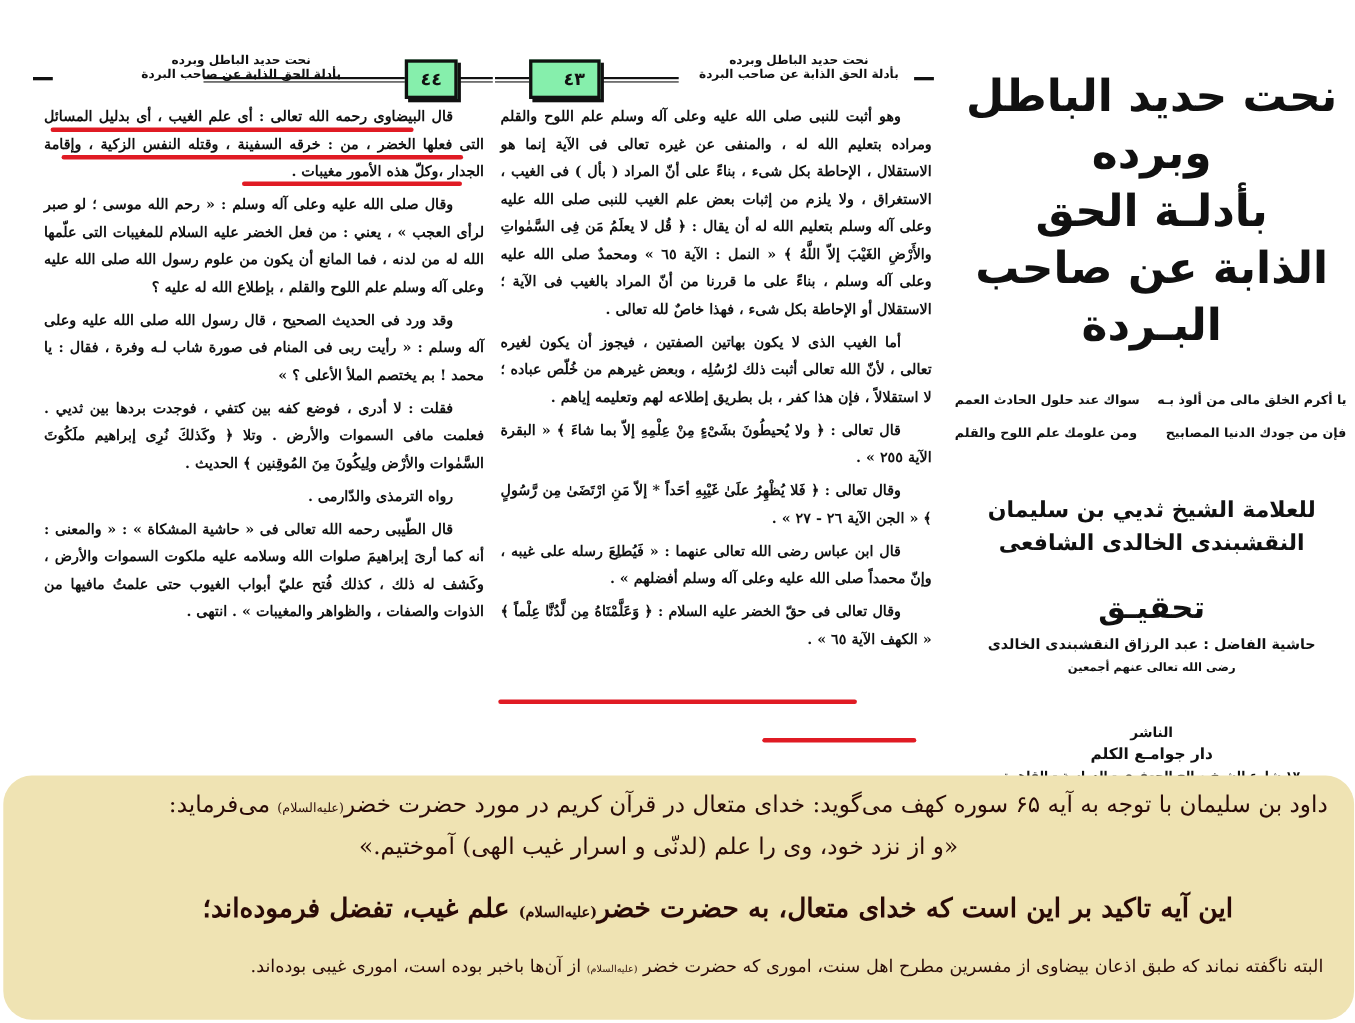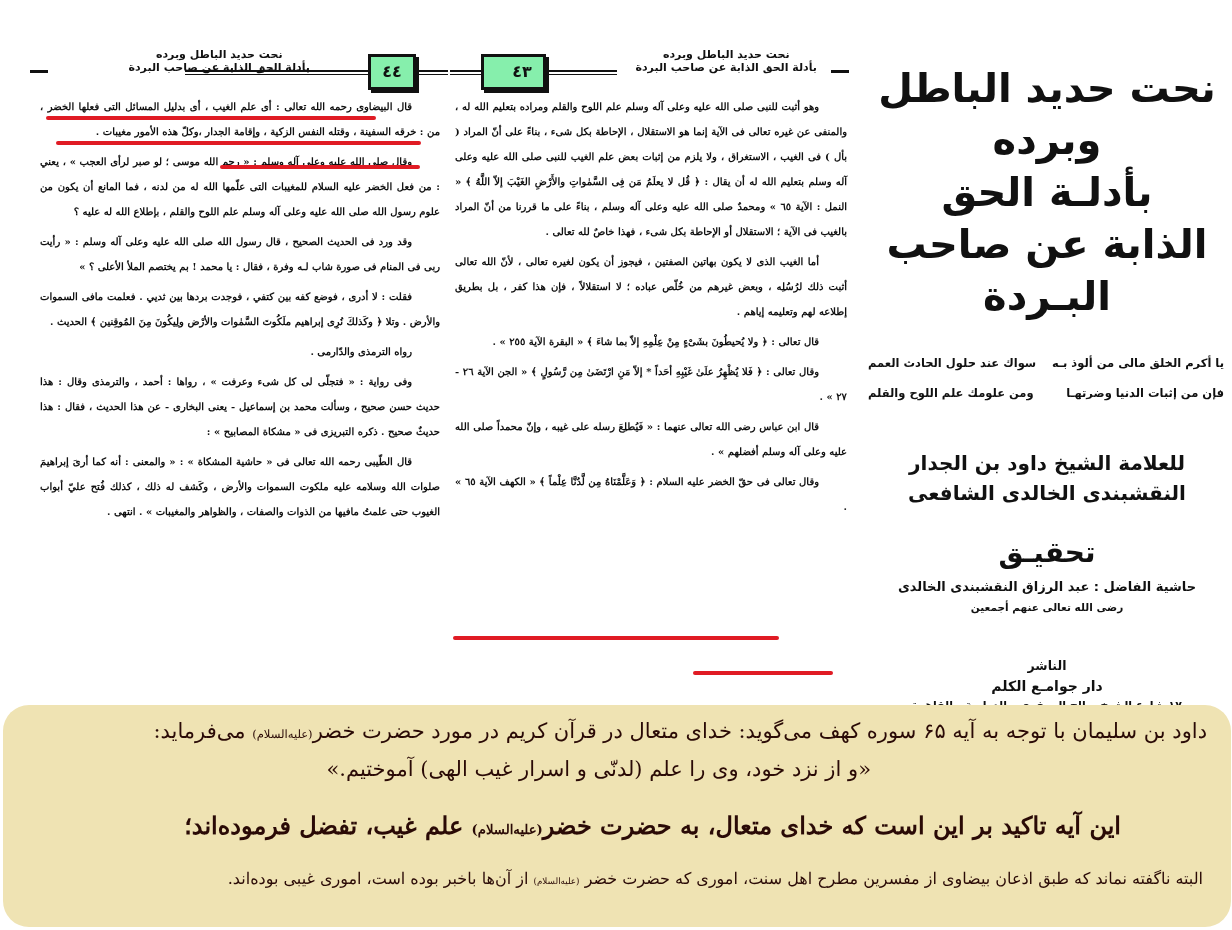--- a/index.html
+++ b/index.html
@@ -22,21 +22,21 @@
   #page44 .run-rule.a { left: 155px; right: 2px; }
   #page44 .pg-box { left: 338px; }
   #page44 .short-rule { left: 0; }
 
   
   #page43 .run-title { right: 40px; }
   #page43 .run-rule.a { left: 5px; right: 240px; }
   #page43 .pg-box { left: 36px; padding-left: 17px; }
   #page43 .short-rule { right: 8px; }
 
-  .body-text { position: absolute; top: 94px; left: 10px; right: 10px; font-family: "DejaVu Serif", serif; font-weight: bold; font-size: 10px; line-height: 25px; text-align: justify; }
+  .body-text { position: absolute; top: 94px; left: 10px; right: 10px; font-family: "DejaVu Serif", serif; font-weight: bold; font-size: 13px; line-height: 25px; text-align: justify; }
   .body-text p { margin: 0 0 5px 0; }
   .body-text p.ind { text-indent: 28px; }
   .red-line { position: absolute; height: 4px; background: #e01b24; border-radius: 2px; }
 
   
   .cover-title { font-family: "DejaVu Sans", sans-serif; font-weight: bold; font-size: 40px; line-height: 52px; margin-top: 62px; letter-spacing: -1px; }
   .verse { margin-top: 26px; font-weight: bold; font-size: 11.5px; line-height: 30px; }
   .verse-row { display: flex; justify-content: space-between; padding: 0 8px 0 6px; }
   .author { margin-top: 40px; font-weight: bold; font-size: 20px; line-height: 30px; }
   .tahqiq { margin-top: 28px; font-weight: bold; font-size: 28px; line-height: 34px; }
@@ -69,21 +69,20 @@
     <div class="run-rule a"></div>
     <div class="pg-box">٤٤</div>
     <div class="short-rule"></div>
   </div>
   <div class="body-text">
     <p class="ind">قال البيضاوى رحمه الله تعالى : أى علم الغيب ، أى بدليل المسائل التى فعلها الخضر ، من : خرقه السفينة ، وقتله النفس الزكية ، وإقامة الجدار ،وكلّ هذه الأمور مغيبات .</p>
     <p class="ind">وقال صلى الله عليه وعلى آله وسلم : « رحم الله موسى ؛ لو صبر لرأى العجب » ، يعني : من فعل الخضر عليه السلام للمغيبات التى علّمها الله له من لدنه ، فما المانع أن يكون من علوم رسول الله صلى الله عليه وعلى آله وسلم علم اللوح والقلم ، بإطلاع الله له عليه ؟</p>
     <p class="ind">وقد ورد فى الحديث الصحيح ، قال رسول الله صلى الله عليه وعلى آله وسلم : « رأيت ربى فى المنام فى صورة شاب لـه وفرة ، فقال : يا محمد ! بم يختصم الملأ الأعلى ؟ »</p>
     <p class="ind">فقلت : لا أدرى ، فوضع كفه بين كتفي ، فوجدت بردها بين ثديي . فعلمت مافى السموات والأرض . وتلا ﴿ وكَذلكَ نُرِى إبراهيم ملَكُوتَ السَّمٰوات والأرْض ولِيكُونَ مِنَ المُوقِنين ﴾ الحديث .</p>
     <p class="ind">رواه الترمذى والدّارمى .</p>
-    <p class="ind">وفى رواية : « فتجلّى لى كل شىء وعرفت » ، رواها : أحمد ، والترمذى وقال : هذا حديث حسن صحيح ، وسألت محمد بن إسماعيل - يعنى البخارى - عن هذا الحديث ، فقال : هذا حديثٌ صحيح . ذكره التبريزى فى « مشكاة المصابيح » :</p>
     <p class="ind">قال الطّيبى رحمه الله تعالى فى « حاشية المشكاة » : « والمعنى : أنه كما أرىَ إبراهيمَ صلوات الله وسلامه عليه ملكوت السموات والأرض ، وكَشف له ذلك ، كذلك فُتح عليّ أبواب الغيوب حتى علمتُ مافيها من الذوات والصفات ، والظواهر والمغيبات » . انتهى .</p>
   </div>
 
   <div class="red-line" style="top:116px; left:16px; width:330px;"></div>
   <div class="red-line" style="top:141px; left:26px; width:365px;"></div>
   <div class="red-line" style="top:165px; left:190px; width:200px;"></div>
 </div>
 
 <div id="page43" class="page">
   <div class="run-head">
@@ -112,26 +111,26 @@
     <div>نحت حديد الباطل وبرده</div>
     <div>بأدلـة الحق</div>
     <div>الذابة عن صاحب البـردة</div>
   </div>
   <div class="verse">
     <div class="verse-row">
       <span>يا أكرم الخلق مالى من ألوذ بـه</span>
       <span>سواك عند حلول الحادث العمم</span>
     </div>
     <div class="verse-row">
-      <span>فإن من إثبات الدنيا وضرتهـا</span>
+      <span>فإن من جودك الدنيا المصابيح</span>
       <span>ومن علومك علم اللوح والقلم</span>
     </div>
   </div>
   <div class="author">
-    <div>للعلامة الشيخ داود بن الجدار</div>
+    <div>للعلامة الشيخ ثديي بن سليمان</div>
     <div>النقشبندى الخالدى الشافعى</div>
   </div>
   <div class="tahqiq">تحقيـق</div>
   <div class="editor">حاشية الفاضل : عبد الرزاق النقشبندى الخالدى</div>
   <div class="editor-sub">رضى الله تعالى عنهم أجمعين</div>
   <div class="publisher">
     <div class="l1">الناشر</div>
     <div class="l2">دار جوامـع الكلم</div>
     <div class="l3">١٧ شارع الشيخ صالح الجعفرى - الدراسة - القاهرة</div>
     <div class="l4">ت : ٥٨٩٨٠٢٩</div>

